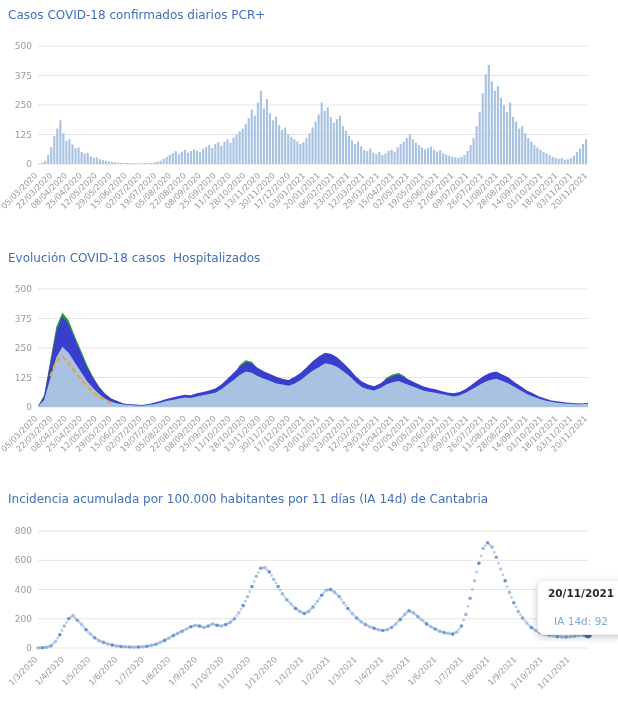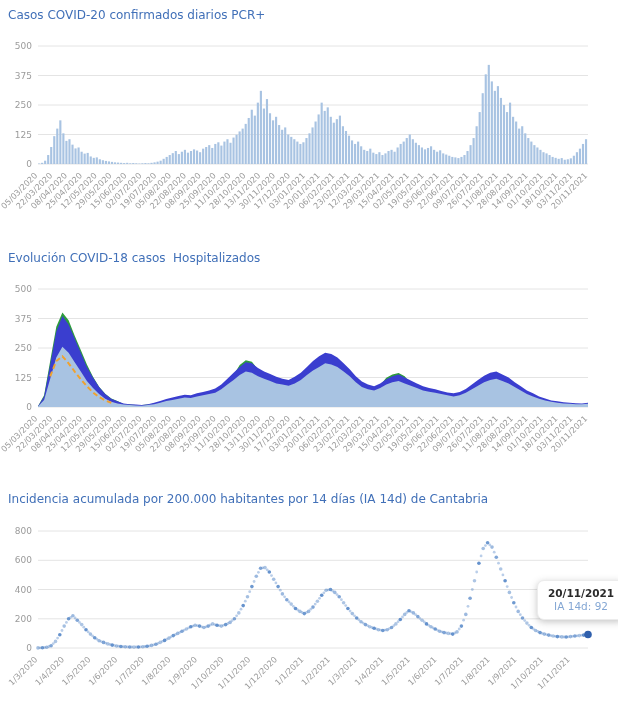--- a/index.html
+++ b/index.html
@@ -10,26 +10,26 @@
   #c2-title{top:251px}
   #c3-title{top:492px}
   svg{position:absolute;left:0}
   #c1-svg{top:38px}
   #c2-svg{top:281px}
   #c3-svg{top:522px}
   #tooltip{position:absolute;left:537px;top:580px;background:#fff;border:1px solid #ececec;
            border-radius:7px;box-shadow:0 2px 7px rgba(90,90,90,.35);padding:6px 10px 7px;
            text-align:center;z-index:5}
   #tooltip .tt-date{font-size:10.5px;font-weight:bold;color:#2b2b2b;white-space:nowrap}
-  #tooltip .tt-val{font-size:10.5px;color:#84a7d4;margin-top:1px;white-space:nowrap}
+  #tooltip .tt-val{font-size:10.5px;color:#84a7d4;margin-top:16px;white-space:nowrap}
 </style>
 </head>
 <body>
 
-<div class="chart-title" id="c1-title">Casos COVID-20 confirmados diarios PCR+</div>
+<div class="chart-title" id="c1-title">Casos COVID-18 confirmados diarios PCR+</div>
 <svg id="c1-svg" width="618" height="205">
     <g>
       <line x1="38" x2="588" y1="126.0" y2="126.0" stroke="#e4e4e4" stroke-width="1"></line>
       <text x="32" y="129.0" text-anchor="end" font-size="9" fill="#9b9b9b">0</text>
       <line x1="38" x2="588" y1="96.5" y2="96.5" stroke="#e4e4e4" stroke-width="1"></line>
       <text x="32" y="99.5" text-anchor="end" font-size="9" fill="#9b9b9b">125</text>
       <line x1="38" x2="588" y1="67.0" y2="67.0" stroke="#e4e4e4" stroke-width="1"></line>
       <text x="32" y="70.0" text-anchor="end" font-size="9" fill="#9b9b9b">250</text>
       <line x1="38" x2="588" y1="37.5" y2="37.5" stroke="#e4e4e4" stroke-width="1"></line>
       <text x="32" y="40.5" text-anchor="end" font-size="9" fill="#9b9b9b">375</text>
@@ -310,21 +310,21 @@
       <text transform="translate(558.3,138) rotate(-45)" text-anchor="end" font-size="8.2" fill="#9b9b9b">18/10/2021</text>
       <text transform="translate(573.1,138) rotate(-45)" text-anchor="end" font-size="8.2" fill="#9b9b9b">03/11/2021</text>
       <text transform="translate(588.0,138) rotate(-45)" text-anchor="end" font-size="8.2" fill="#9b9b9b">20/11/2021</text>
     </g>
     <path d="M38,126L38.0,125.3L44.1,114.2L50.2,80.0L56.3,45.8L62.4,31.6L68.6,39.2L74.7,54.7L80.8,68.9L86.9,83.5L93.0,95.8L99.1,105.7L105.2,112.8L111.3,117.5L117.4,120.1L123.6,122.9L129.7,123.6L135.8,123.9L141.9,124.1L148.0,123.6L154.1,122.5L160.2,121.0L166.3,119.4L172.4,118.0L178.6,116.6L184.7,115.4L190.8,115.9L196.9,114.2L203.0,112.8L209.1,111.6L215.2,110.0L221.3,106.4L227.4,101.2L233.6,94.1L239.7,84.0L245.8,79.3L251.9,80.7L258.0,88.7L264.1,93.4L270.2,95.8L276.3,98.6L282.4,101.2L288.6,101.9L294.7,99.6L300.8,95.8L306.9,90.6L313.0,85.4L319.1,81.2L325.2,77.6L331.3,78.8L337.4,81.6L343.6,87.1L349.7,92.5L355.8,98.9L361.9,103.3L368.0,106.2L374.1,107.8L380.2,104.3L386.3,96.7L392.4,93.4L398.6,92.0L404.7,95.3L410.8,102.4L416.9,105.2L423.0,107.6L429.1,109.5L435.2,110.4L441.3,111.8L447.4,113.0L453.6,114.2L459.7,112.8L465.8,110.4L471.9,106.2L478.0,102.4L484.1,98.6L490.2,95.8L496.3,94.6L502.4,97.2L508.6,100.0L514.7,104.3L520.8,107.8L526.9,111.8L533.0,114.2L539.1,117.0L545.2,118.9L551.3,120.3L557.4,121.3L563.6,122.0L569.7,122.5L575.8,122.9L581.9,123.2L588.0,122.5L588,126Z" fill="#2e9b3d"></path>
     <path d="M38,126L38.0,125.3L44.1,115.4L50.2,83.5L56.3,50.5L62.4,35.1L68.6,43.4L74.7,57.6L80.8,71.7L86.9,85.9L93.0,96.5L99.1,105.9L105.2,113.0L111.3,117.7L117.4,120.3L123.6,122.5L129.7,123.2L135.8,123.6L141.9,123.9L148.0,123.2L154.1,121.8L160.2,120.1L166.3,118.0L172.4,116.6L178.6,115.1L184.7,113.7L190.8,114.2L196.9,112.3L203.0,110.9L209.1,109.5L215.2,107.6L221.3,103.6L227.4,97.7L233.6,91.8L239.7,85.9L245.8,81.2L251.9,82.3L258.0,87.1L264.1,90.6L270.2,93.0L276.3,95.8L282.4,97.7L288.6,98.9L294.7,95.8L300.8,91.8L306.9,85.9L313.0,80.0L319.1,75.3L325.2,71.7L331.3,72.9L337.4,76.4L343.6,82.3L349.7,88.2L355.8,95.3L361.9,100.5L368.0,103.6L374.1,105.2L380.2,102.4L386.3,98.2L392.4,95.3L398.6,93.4L404.7,96.5L410.8,99.6L416.9,102.4L423.0,105.2L429.1,107.1L435.2,108.3L441.3,110.0L447.4,111.4L453.6,112.3L459.7,110.9L465.8,108.1L471.9,103.6L478.0,98.9L484.1,94.8L490.2,91.8L496.3,90.6L502.4,93.4L508.6,96.5L514.7,101.2L520.8,105.2L526.9,109.5L533.0,112.3L539.1,115.4L545.2,117.5L551.3,119.4L557.4,120.3L563.6,121.3L569.7,121.8L575.8,122.2L581.9,122.5L588.0,121.8L588,126Z" fill="#3a3ecf"></path>
     <path d="M38,126L38.0,125.5L44.1,118.9L50.2,97.7L56.3,76.4L62.4,65.8L68.6,71.7L74.7,81.2L80.8,90.6L86.9,100.0L93.0,107.1L99.1,113.0L105.2,117.7L111.3,120.8L117.4,122.5L123.6,123.6L129.7,124.1L135.8,124.6L141.9,124.8L148.0,124.1L154.1,123.2L160.2,121.8L166.3,120.1L172.4,118.9L178.6,117.7L184.7,116.6L190.8,117.0L196.9,115.4L203.0,114.2L209.1,113.0L215.2,111.8L221.3,108.3L227.4,103.6L233.6,98.9L239.7,94.1L245.8,90.6L251.9,91.8L258.0,95.3L264.1,97.7L270.2,100.0L276.3,102.4L282.4,103.6L288.6,104.8L294.7,102.4L300.8,98.9L306.9,94.1L313.0,89.4L319.1,85.9L325.2,82.3L331.3,83.5L337.4,85.9L343.6,90.6L349.7,95.3L355.8,101.2L361.9,105.9L368.0,108.3L374.1,109.5L380.2,107.1L386.3,103.6L392.4,101.2L398.6,100.0L404.7,102.4L410.8,104.8L416.9,107.1L423.0,109.5L429.1,110.7L435.2,111.8L441.3,113.0L447.4,114.2L453.6,115.4L459.7,114.2L465.8,111.8L471.9,108.3L478.0,104.8L484.1,101.2L490.2,98.9L496.3,97.7L502.4,100.0L508.6,102.4L514.7,105.9L520.8,109.5L526.9,113.0L533.0,115.4L539.1,117.7L545.2,119.4L551.3,120.8L557.4,121.8L563.6,122.5L569.7,122.7L575.8,123.2L581.9,123.2L588.0,122.7L588,126Z" fill="#a8c3e2"></path>
     <polyline points="50.2,95.3 56.3,80.0 62.4,75.3 68.6,82.3 74.7,90.6 80.8,98.2 86.9,105.2 93.0,111.4 99.1,116.1 105.2,119.4 111.3,121.8" fill="none" stroke="#f0a22e" stroke-width="2" stroke-dasharray="5,3"></polyline>
   </svg>
 
-<div class="chart-title" id="c3-title">Incidencia acumulada por 200.000 habitantes por 14 días (IA 14d) de Cantabria</div>
+<div class="chart-title" id="c3-title">Incidencia acumulada por 100.000 habitantes por 11 días (IA 14d) de Cantabria</div>
 <svg id="c3-svg" width="618" height="198">
     <g>
       <line x1="38" x2="588" y1="126.0" y2="126.0" stroke="#e4e4e4" stroke-width="1"></line>
       <text x="32" y="129.0" text-anchor="end" font-size="9" fill="#9b9b9b">0</text>
       <line x1="38" x2="588" y1="96.8" y2="96.8" stroke="#e4e4e4" stroke-width="1"></line>
       <text x="32" y="99.8" text-anchor="end" font-size="9" fill="#9b9b9b">200</text>
       <line x1="38" x2="588" y1="67.5" y2="67.5" stroke="#e4e4e4" stroke-width="1"></line>
       <text x="32" y="70.5" text-anchor="end" font-size="9" fill="#9b9b9b">400</text>
       <line x1="38" x2="588" y1="38.3" y2="38.3" stroke="#e4e4e4" stroke-width="1"></line>
       <text x="32" y="41.3" text-anchor="end" font-size="9" fill="#9b9b9b">600</text>

